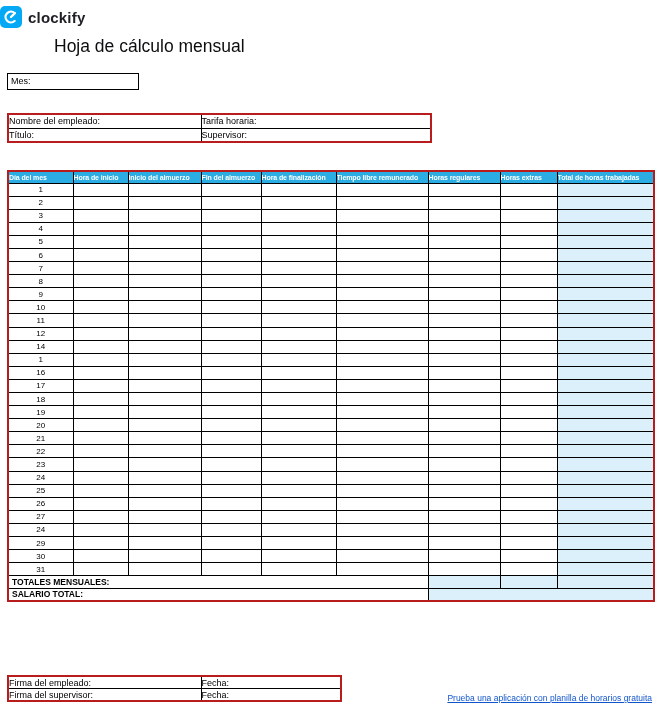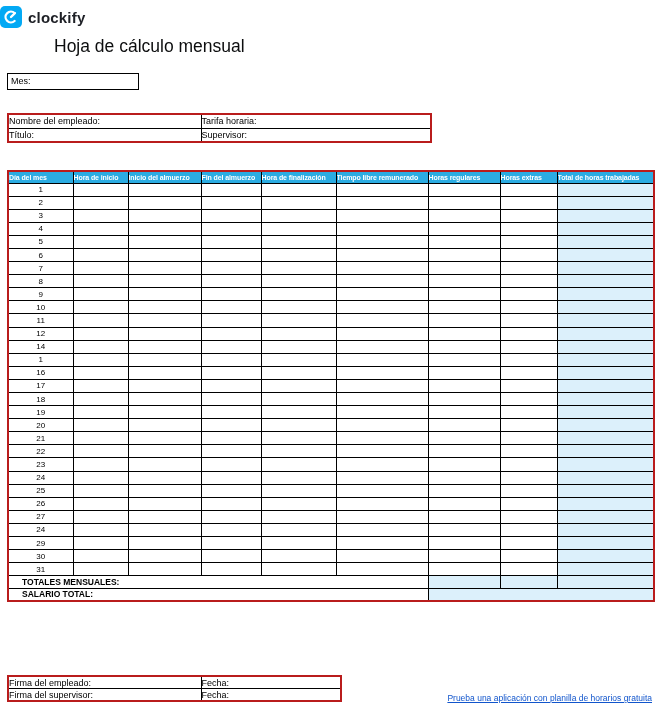--- a/index.html
+++ b/index.html
@@ -23,21 +23,21 @@
   
   .emp { position:absolute; top:113px; left:7px; width:423px; }
   .emp td { height:14px; font-size:9px; padding:1px 2px 1px 3px; vertical-align:middle; text-align:left; }
   
   .main { position:absolute; top:170px; left:7px; width:646px; }
   .main th { background:var(--accent); color:var(--header-text); font-size:7px; font-weight:700;
     height:12px; white-space:nowrap; text-align:left; padding:0 1px 0 3px;
     letter-spacing:-0.1px; border:1px solid rgba(0,0,0,.55); }
   .main td { height:13.1px; font-size:8px; text-align:center; vertical-align:middle; }
   .main td.hl { background:var(--hl); }
-  .main td.lbl { text-align:left; font-weight:700; font-size:8.5px; padding-left:13px; }
+  .main td.lbl { text-align:left; font-weight:700; font-size:8.5px; padding-left:3px; }
   .main tr.sum td { height:12.5px; }
   
   .sig { position:absolute; top:675px; left:7px; width:333px; }
   .sig td { height:12.5px; font-size:9px; padding:1px 2px 1px 3px; vertical-align:middle; text-align:left;margin-top:32px; }
   
   .linkwrap { position:absolute; top:693px; left:0; width:652px; text-align:right; font-size:8.5px; }
   .linkwrap a { color:var(--link); text-decoration:underline; cursor:pointer; }
 </style>
 </head>
 <body>

